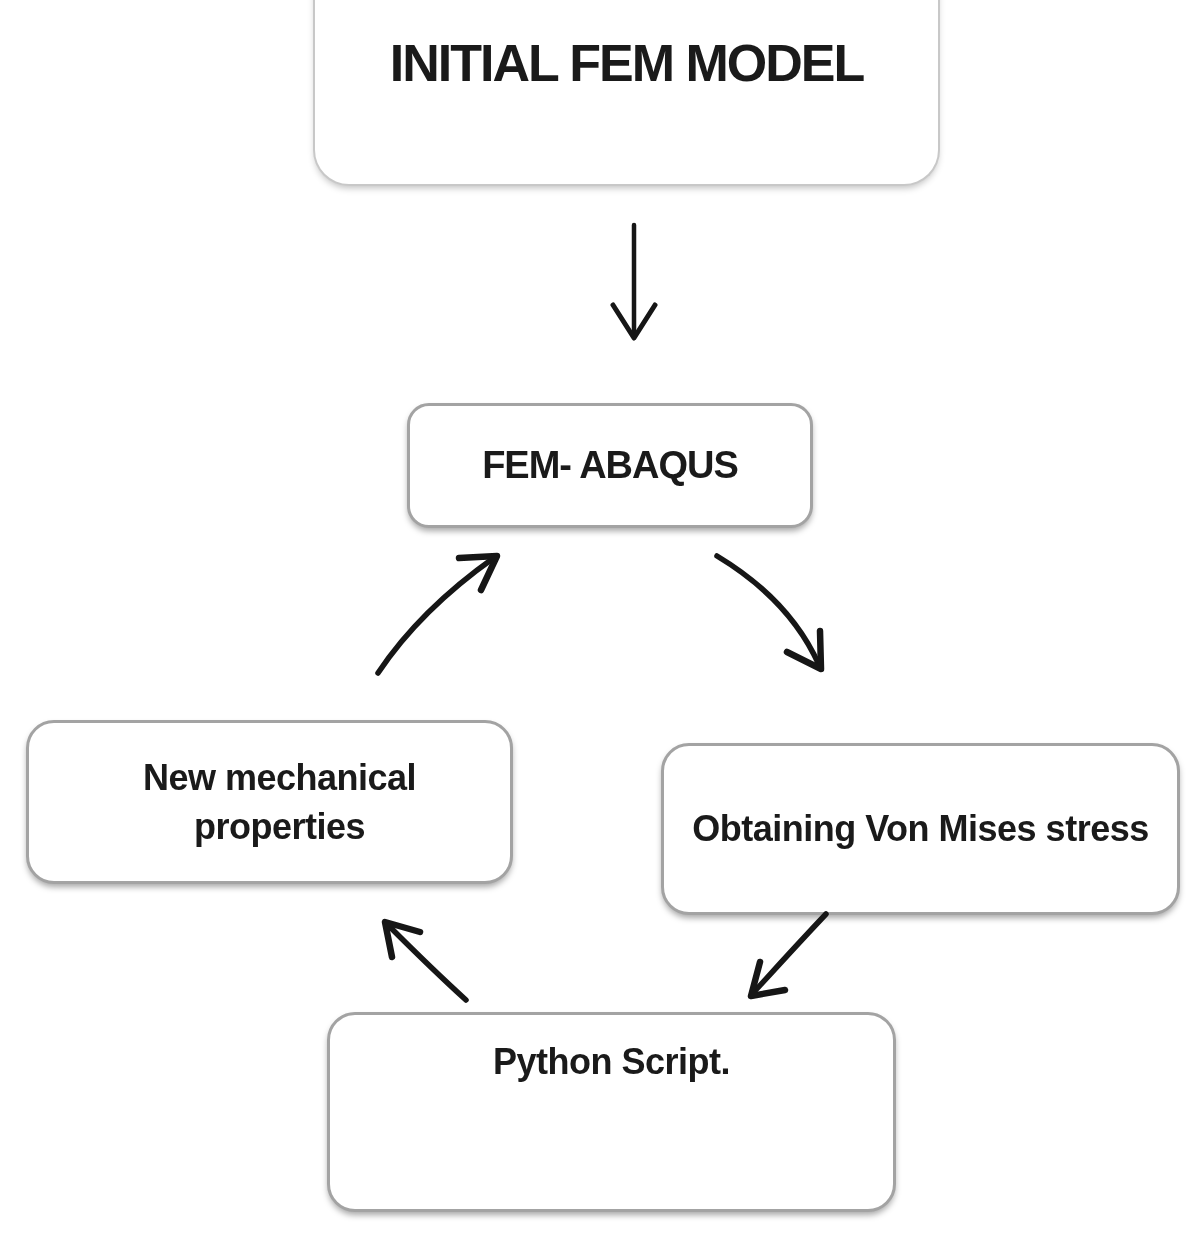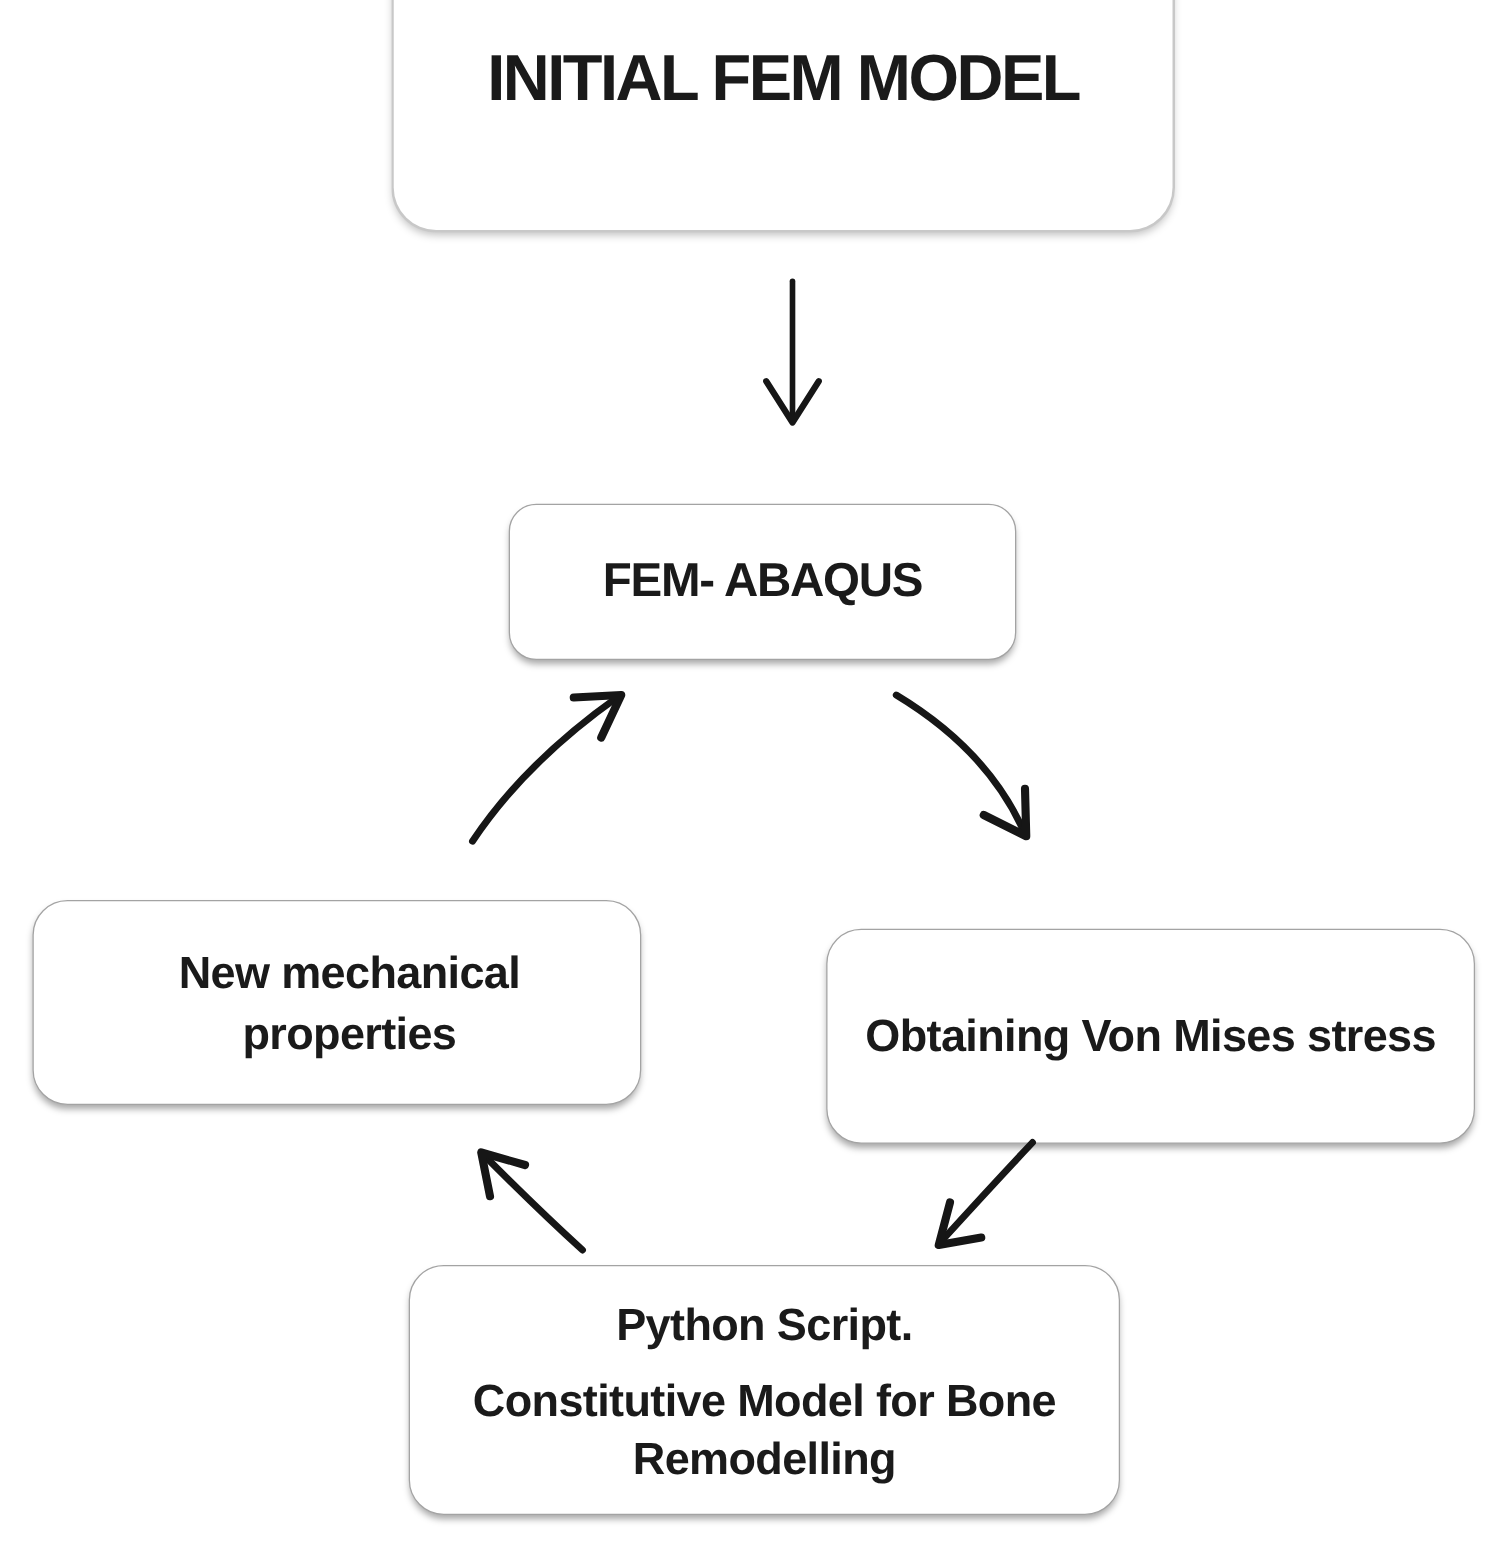--- a/index.html
+++ b/index.html
@@ -20,21 +20,21 @@
     background: #ffffff;
     box-sizing: border-box;
     display: flex;
     align-items: center;
     justify-content: center;
     text-align: center;
     color: #1a1a1a;
     font-weight: 700;
   }
   .node-mid {
-    border: 1px solid #a3a3a3;
+    border: 3px solid #a3a3a3;
     box-shadow: 0 4px 6px -1px rgba(0,0,0,0.35);
   }
   .node-initial {
     left: 313px; top: -64px; width: 627px; height: 250px;
     border: 2px solid #c8c8c8;
     border-top: none;
     border-radius: 36px;
     box-shadow: 0 4px 7px -2px rgba(0,0,0,0.25);
     align-items: flex-start;
   }
@@ -111,21 +111,20 @@
   <div class="node node-mid node-newmech">
     <span class="label">New mechanical properties</span>
   </div>
 
   <div class="node node-mid node-vonmises">
     <span class="label">Obtaining Von Mises stress</span>
   </div>
 
   <div class="node node-mid node-python">
     <span class="line1">Python Script.</span>
-    <span class="line2">Constitutive Model for Bone Remodelling</span>
   </div>
 
   <svg id="arrows" viewBox="0 0 1196 1245">
     <g>
       <path class="shaft-thin" d="M 634 225 L 634 336"></path>
       <path class="head-thin" d="M 613 305 L 634 338 L 655 305"></path>
     </g>
     <g>
       <path class="shaft" d="M 378 673 Q 420 610 495 557"></path>
       <path class="head" d="M 459 558 L 497 556 L 481 590"></path>

